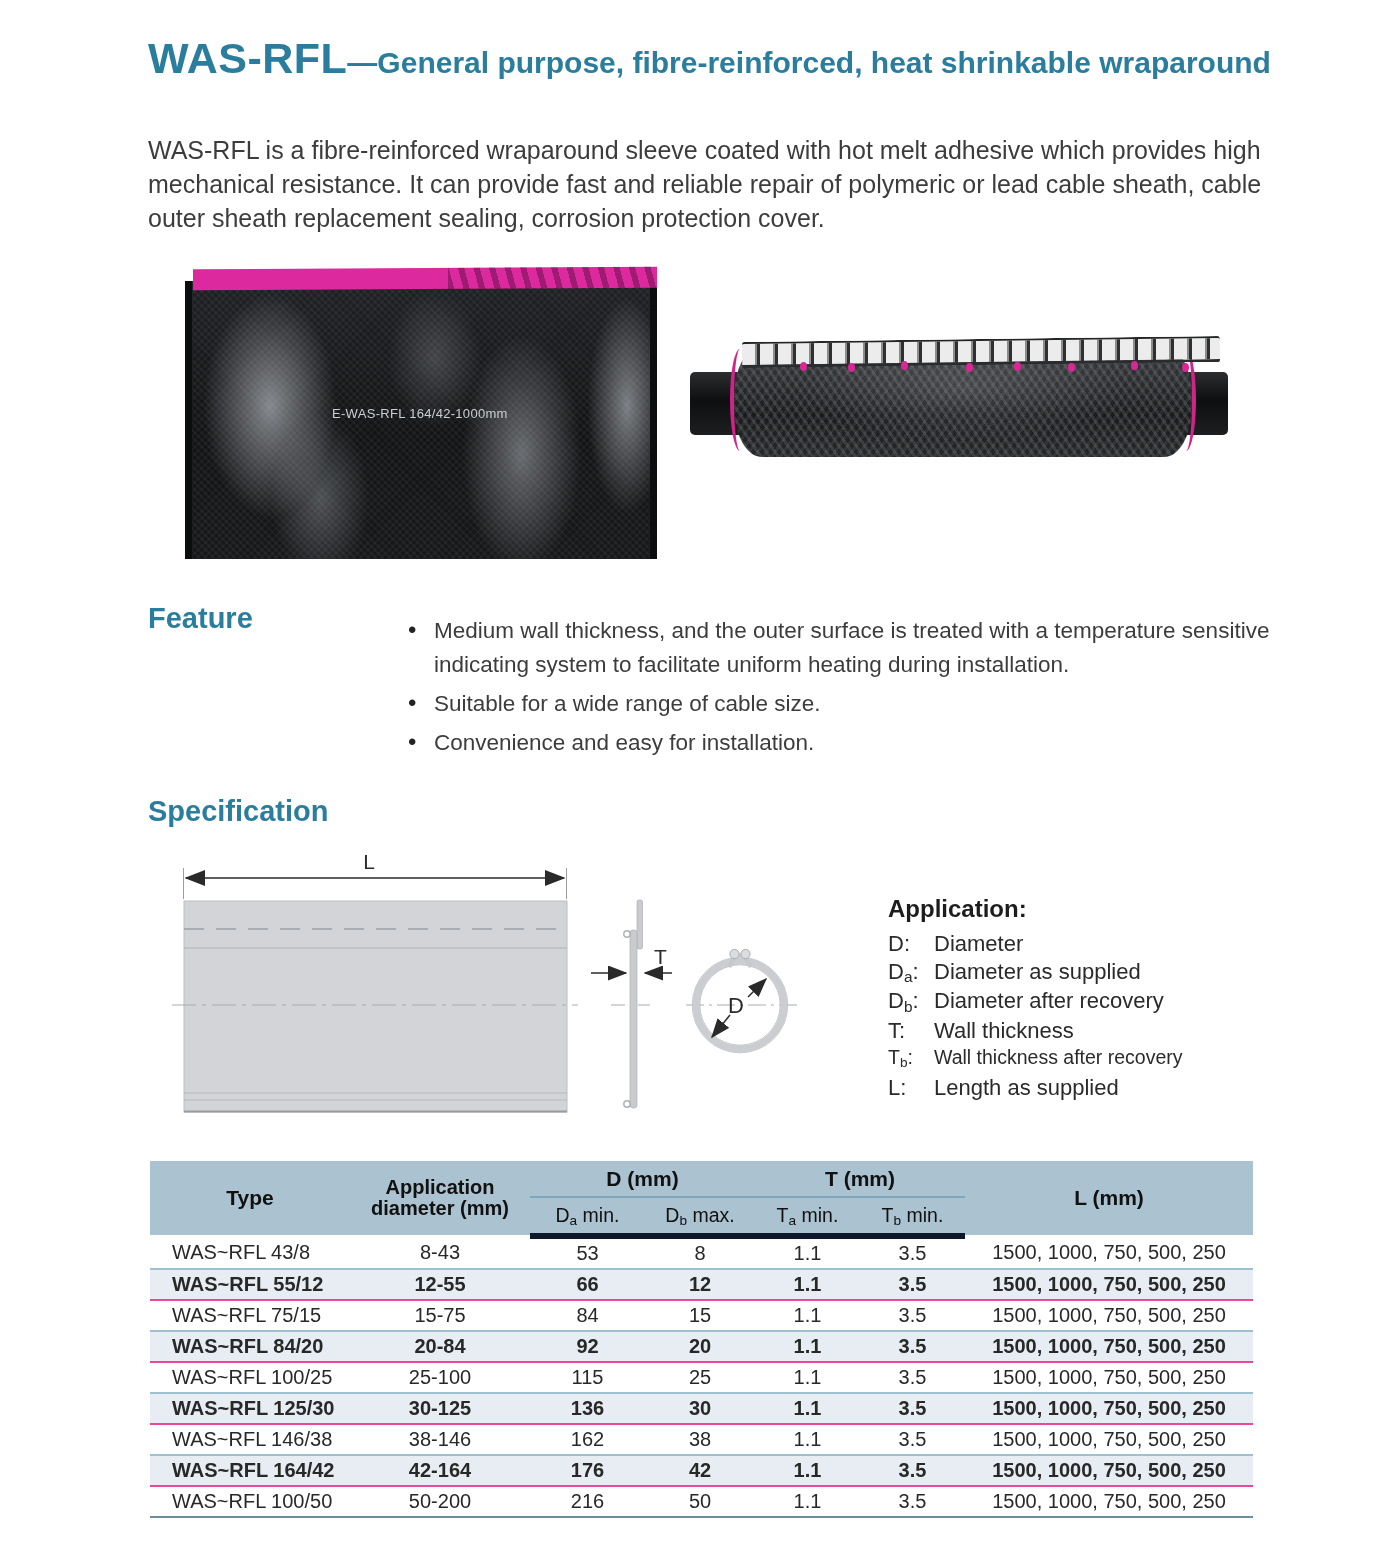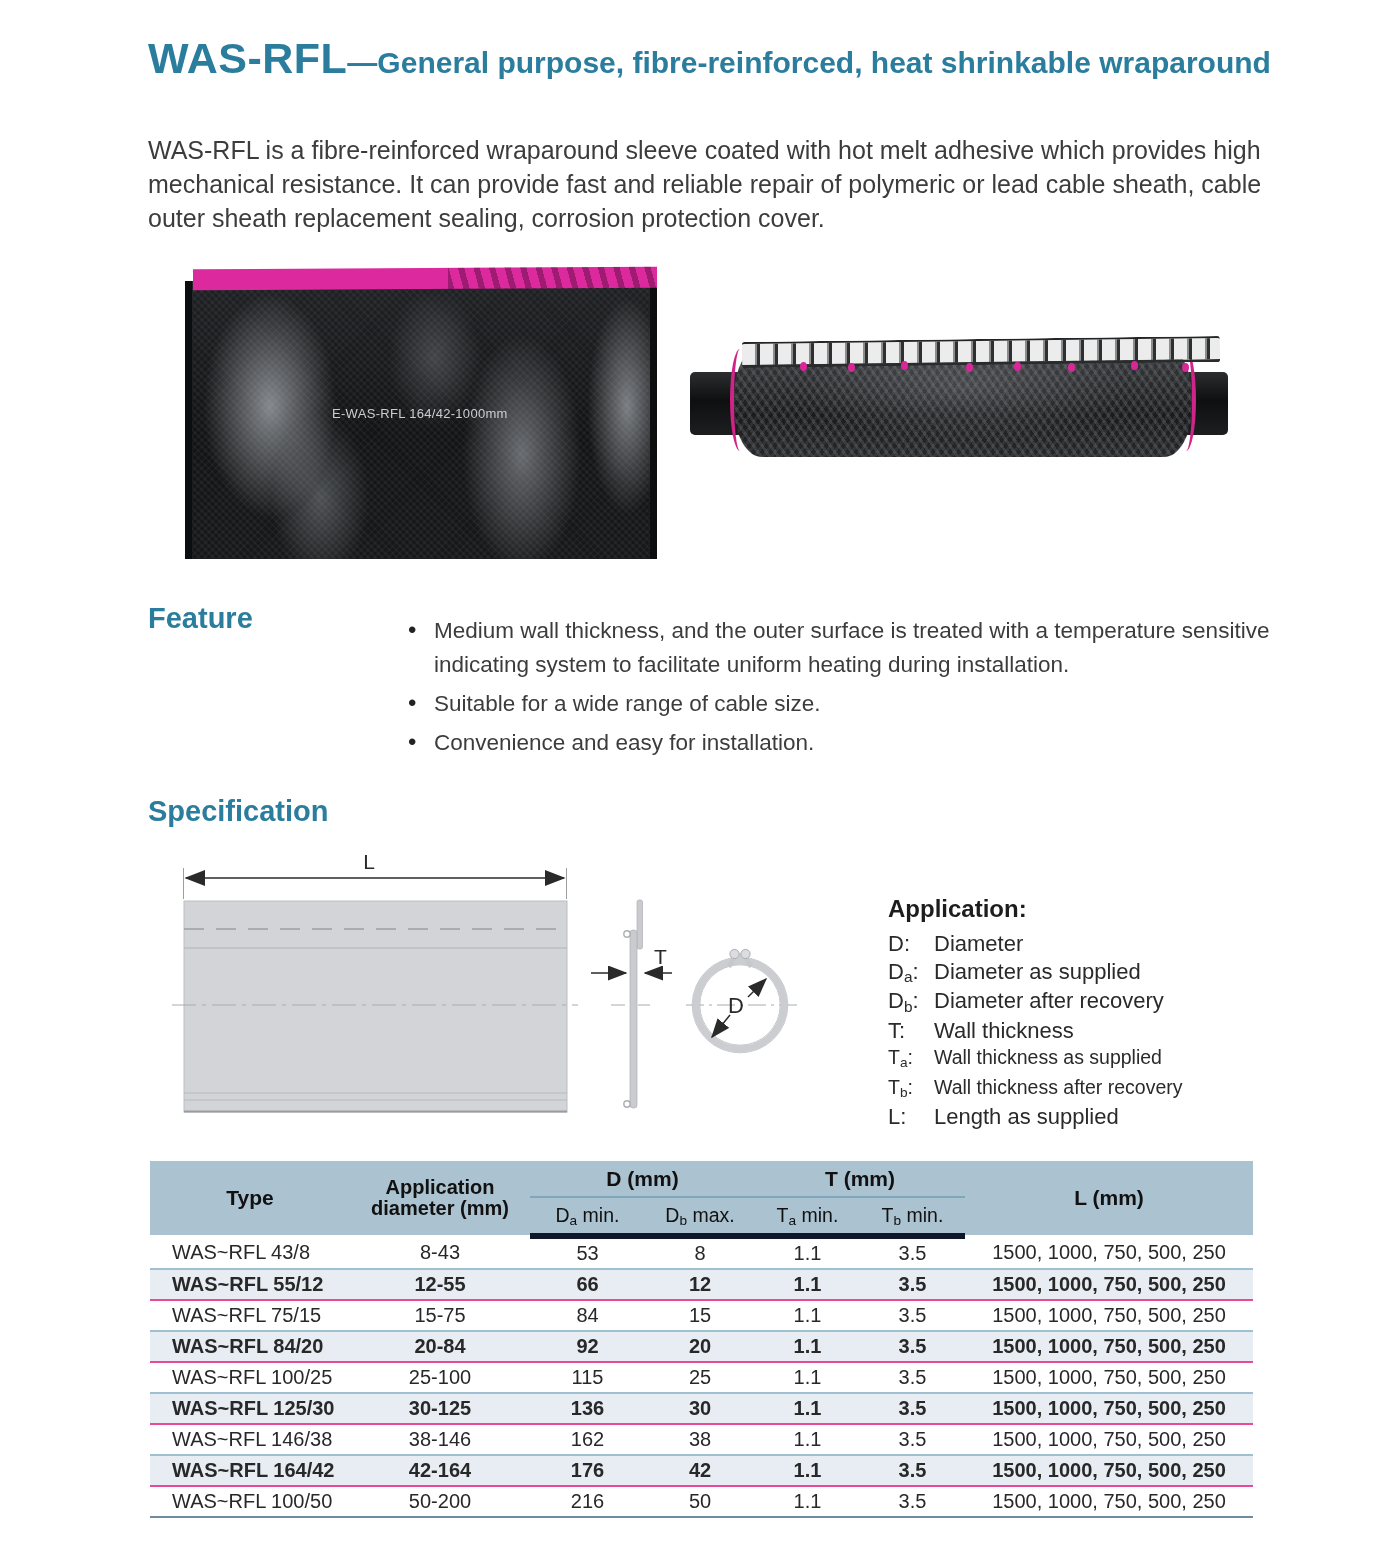--- a/index.html
+++ b/index.html
@@ -183,24 +183,20 @@
           <span class="dim-sym">D<sub>a</sub>:</span>
           <span class="dim-desc">Diameter as supplied</span>
         </div>
         <div class="dim-line">
           <span class="dim-sym">D<sub>b</sub>:</span>
           <span class="dim-desc">Diameter after recovery</span>
         </div>
         <div class="dim-line">
           <span class="dim-sym">T:</span>
           <span class="dim-desc">Wall thickness</span>
-        </div>
-        <div class="dim-line small">
-          <span class="dim-sym">T<sub>a</sub>:</span>
-          <span class="dim-desc">Wall thickness as supplied</span>
         </div>
         <div class="dim-line small">
           <span class="dim-sym">T<sub>b</sub>:</span>
           <span class="dim-desc">Wall thickness after recovery</span>
         </div>
         <div class="dim-line">
           <span class="dim-sym">L:</span>
           <span class="dim-desc">Length as supplied</span>
         </div>
       </div>

